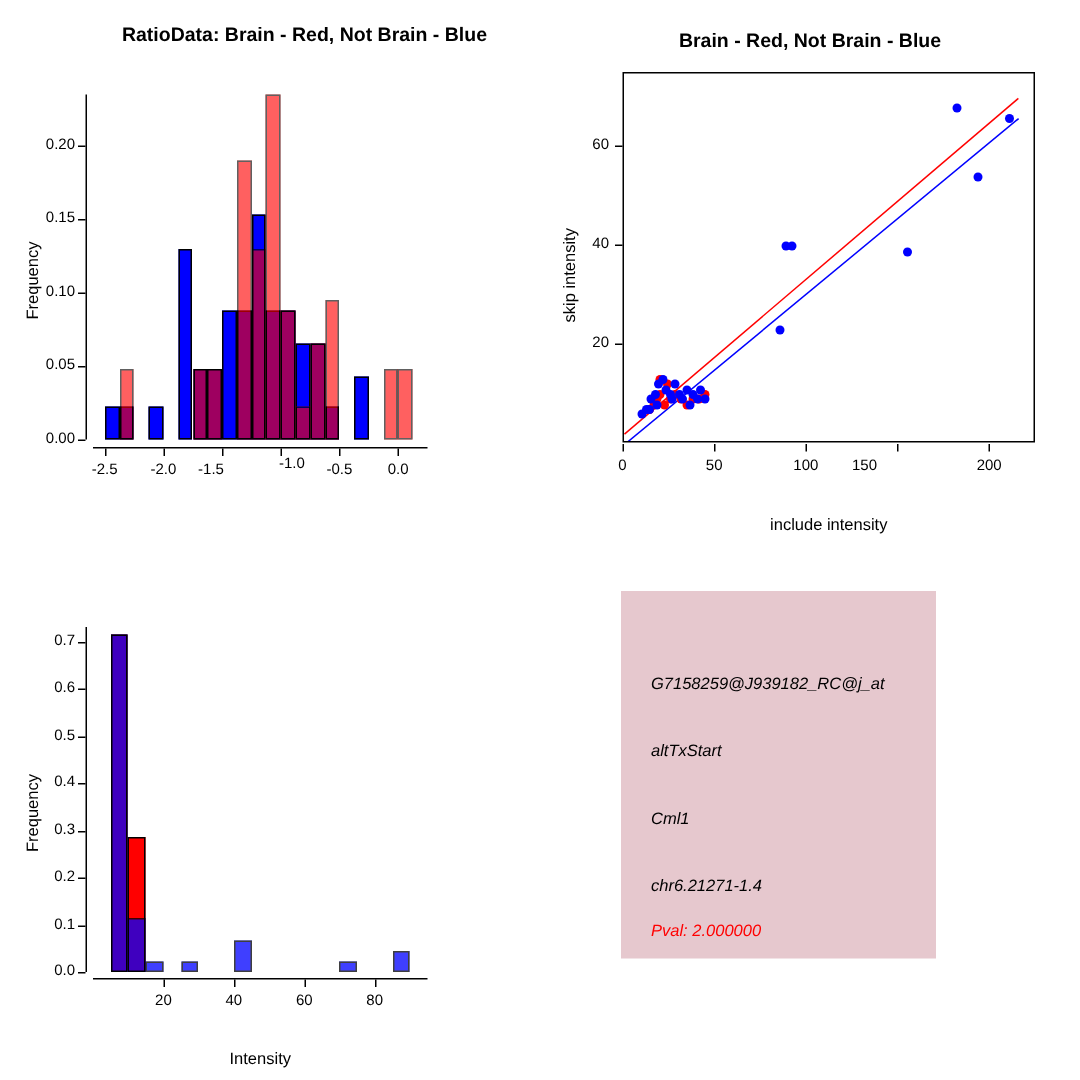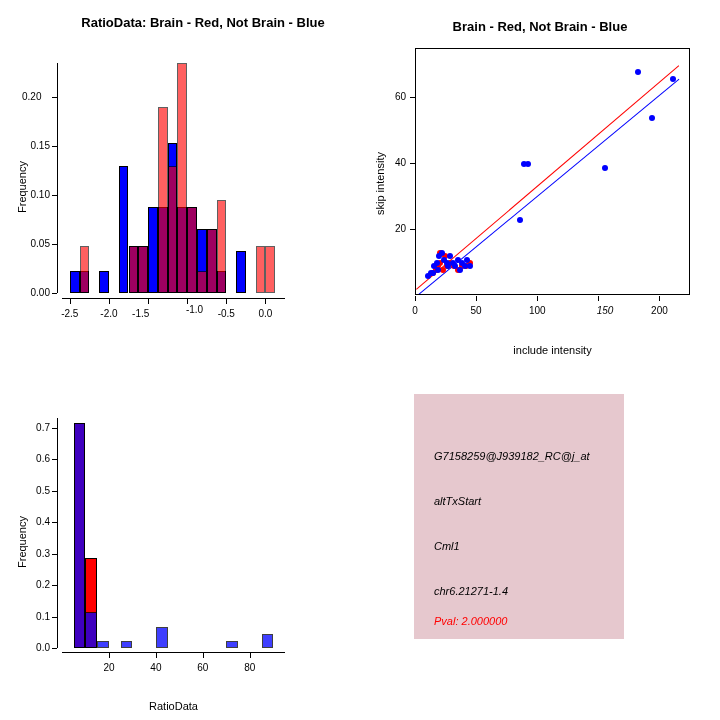--- a/index.html
+++ b/index.html
@@ -119,21 +119,21 @@
   <div class="y-axis-label" style="position:absolute; left:16px; top:213px; transform:rotate(-90deg);">Frequency</div>
 <div class="axisline" style="left:52px; top:293px; width:5px; height:1px;"></div>
     <div class="tick-label" style="left:22px; top:287px; width:28px; text-align:right;">0.00</div>
     <div class="axisline" style="left:52px; top:244.04166666666666px; width:5px; height:1px;"></div>
     <div class="tick-label" style="left:22px; top:238.04166666666666px; width:28px; text-align:right;">0.05</div>
     <div class="axisline" style="left:52px; top:195.08333333333331px; width:5px; height:1px;"></div>
     <div class="tick-label" style="left:22px; top:189.08333333333331px; width:28px; text-align:right;">0.10</div>
     <div class="axisline" style="left:52px; top:146.125px; width:5px; height:1px;"></div>
     <div class="tick-label" style="left:22px; top:140.125px; width:28px; text-align:right;">0.15</div>
     <div class="axisline" style="left:52px; top:97.16666666666666px; width:5px; height:1px;"></div>
-    <div class="tick-label" style="left:22px; top:91.16666666666666px; width:28px; ">0.20</div>
+    <div class="tick-label" style="left:22px; top:91.16666666666666px; width:28px; text-align:right;">0.20</div>
     <div class="axisline" style="left:69.82456140350878px; top:299px; width:1px; height:5px;"></div>
     <div class="tick-label" style="left:53.82456140350878px; top:308px; width:32px; text-align:center;">-2.5</div>
     <div class="axisline" style="left:108.94736842105263px; top:299px; width:1px; height:5px;"></div>
     <div class="tick-label" style="left:92.94736842105263px; top:308px; width:32px; text-align:center;">-2.0</div>
     <div class="axisline" style="left:148.0701754385965px; top:299px; width:1px; height:5px;"></div>
     <div class="tick-label" style="left:132.0701754385965px; top:308px; width:32px; text-align:left;">-1.5</div>
     <div class="axisline" style="left:187.19298245614033px; top:299px; width:1px; height:5px;"></div>
     <div class="tick-label" style="left:171.19298245614033px; top:304px; width:32px; text-align:right;">-1.0</div>
     <div class="axisline" style="left:226.3157894736842px; top:299px; width:1px; height:5px;"></div>
     <div class="tick-label" style="left:210.3157894736842px; top:308px; width:32px; text-align:center;">-0.5</div>
@@ -199,21 +199,21 @@
     <div class="tick-label" style="left:24px; top:157.26666666666668px; width:22px; text-align:right;">40</div>
     <div class="axisline" style="left:50px; top:97.39999999999998px; width:5px; height:1px;"></div>
     <div class="tick-label" style="left:24px; top:91.39999999999998px; width:22px; text-align:right;">60</div>
     <div class="axisline" style="left:55px; top:296px; width:1px; height:5px;"></div>
     <div class="tick-label" style="left:39px; top:305px; width:32px; text-align:center;">0</div>
     <div class="axisline" style="left:116.11111111111111px; top:296px; width:1px; height:5px;"></div>
     <div class="tick-label" style="left:100.11111111111111px; top:305px; width:32px; text-align:center;">50</div>
     <div class="axisline" style="left:177.22222222222223px; top:296px; width:1px; height:5px;"></div>
     <div class="tick-label" style="left:161.22222222222223px; top:305px; width:32px; text-align:center;">100</div>
     <div class="axisline" style="left:238.33333333333331px; top:296px; width:1px; height:5px;"></div>
-    <div class="tick-label" style="left:229px; top:305px; width:32px; text-align:center;font-style:italic;">150</div>
+    <div class="tick-label" style="left:208px; top:305px; width:32px; ">150</div>
     <div class="axisline" style="left:299.44444444444446px; top:296px; width:1px; height:5px;"></div>
     <div class="tick-label" style="left:283.44444444444446px; top:305px; width:32px; text-align:center;">200</div>
   </div>
 
 <div class="panel" id="panel-hist-intensity" style="left:0px; top:360px; width:360px; height:360px;">
 
 
   <div class="plotbox" id="p3-plot" style="left:62px; top:55px; width:223px; height:233px;">
       <div class="bar" style="left:11.736842105263158px; top:7.871621621621614px; width:11.736842105263158px; height:225.1283783783784px; background:#ff0000; opacity:1;"></div>
       <div class="bar" style="left:23.473684210526315px; top:143.26351351351354px; width:11.736842105263158px; height:89.73648648648646px; background:#ff0000; opacity:1;"></div>
@@ -223,21 +223,21 @@
       <div class="bar" style="left:58.68421052631579px; top:226.07297297297296px; width:11.736842105263158px; height:6.927027027027037px; background:#0000ff; opacity:0.75;"></div>
       <div class="bar" style="left:93.89473684210526px; top:211.5891891891892px; width:11.73684210526315px; height:21.4108108108108px; background:#0000ff; opacity:0.75;"></div>
       <div class="bar" style="left:164.3157894736842px; top:226.07297297297296px; width:11.736842105263179px; height:6.927027027027037px; background:#0000ff; opacity:0.75;"></div>
       <div class="bar" style="left:199.5263157894737px; top:218.8310810810811px; width:11.736842105263122px; height:14.168918918918905px; background:#0000ff; opacity:0.75;"></div>
     </div>
 
   <div class="axisline" style="left:57px; top:58px; width:1px; height:230px;"></div>
   <div class="axisline" style="left:62px; top:292px; width:223px; height:1px;"></div>
 
   <div class="y-axis-label" style="position:absolute; left:16px; top:208px; transform:rotate(-90deg);">Frequency</div>
-  <div class="axis-label" style="position:absolute; left:62px; top:340px; width:223px;">RatioData</div>
+  <div class="axis-label" style="position:absolute; left:62px; top:340px; width:223px;">Intensity</div>
 <div class="axisline" style="left:52px; top:288px; width:5px; height:1px;"></div>
     <div class="tick-label" style="left:26px; top:282px; width:24px; text-align:right;">0.0</div>
     <div class="axisline" style="left:52px; top:256.51351351351354px; width:5px; height:1px;"></div>
     <div class="tick-label" style="left:26px; top:250.51351351351354px; width:24px; text-align:right;">0.1</div>
     <div class="axisline" style="left:52px; top:225.02702702702703px; width:5px; height:1px;"></div>
     <div class="tick-label" style="left:26px; top:219.02702702702703px; width:24px; text-align:right;">0.2</div>
     <div class="axisline" style="left:52px; top:193.54054054054055px; width:5px; height:1px;"></div>
     <div class="tick-label" style="left:26px; top:187.54054054054055px; width:24px; text-align:right;">0.3</div>
     <div class="axisline" style="left:52px; top:162.05405405405406px; width:5px; height:1px;"></div>
     <div class="tick-label" style="left:26px; top:156.05405405405406px; width:24px; text-align:right;">0.4</div>

